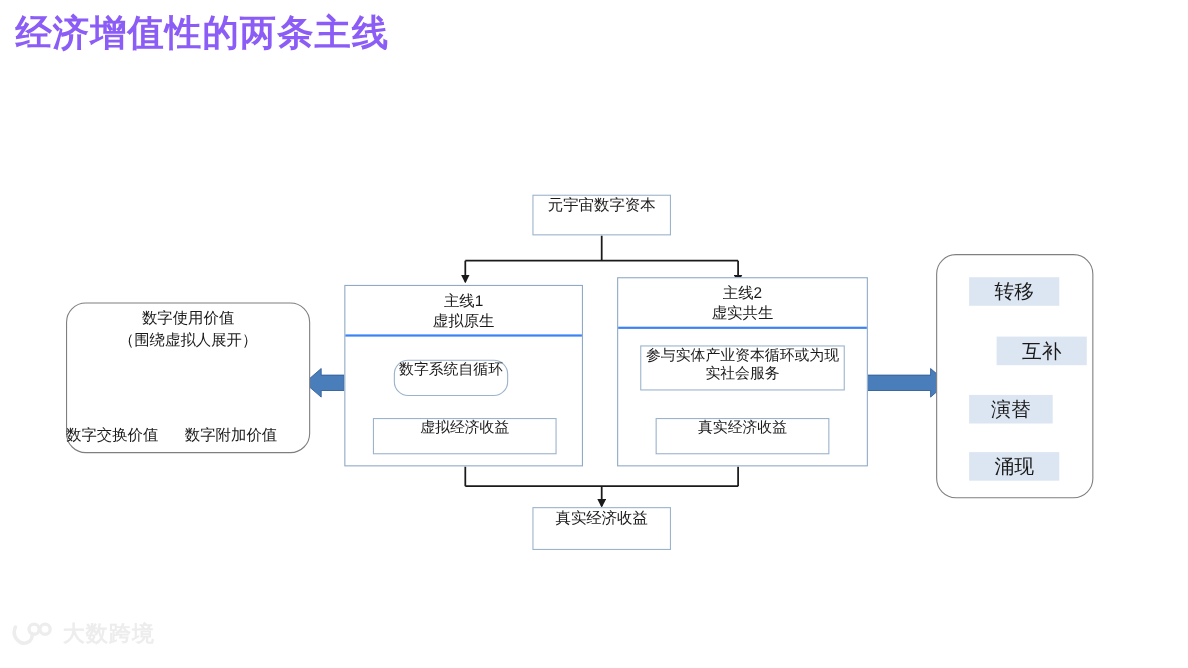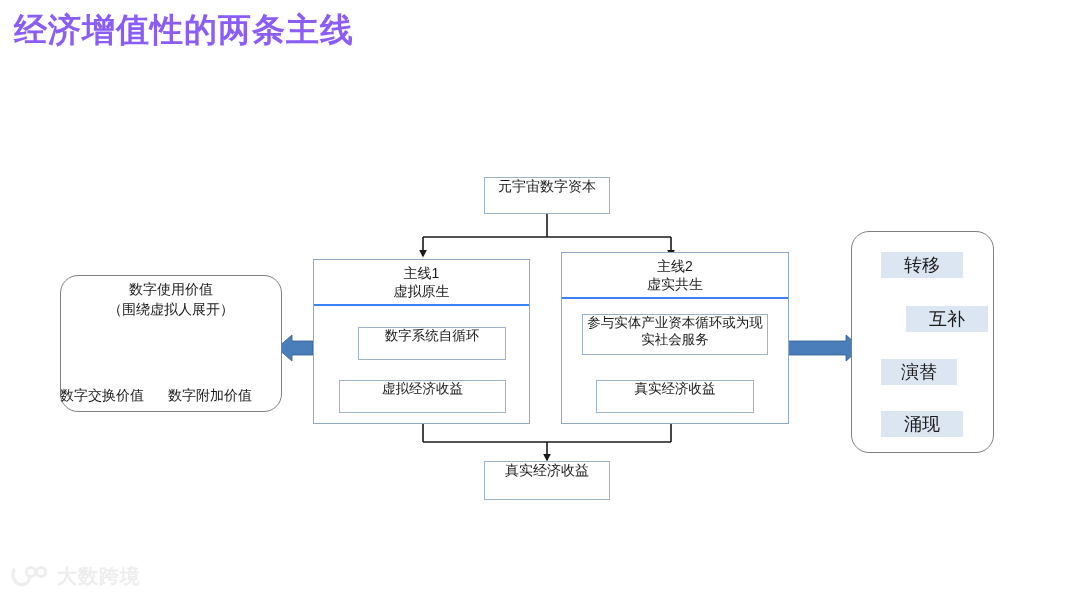--- a/index.html
+++ b/index.html
@@ -158,21 +158,21 @@
   <div class="pbox" style="left:484px; top:177px; width:126px; height:37px;">
     <span>元宇宙数字资本</span>
   </div>
 
   <div class="mainbox" style="left:313px; top:259px; width:217px; height:165px;">
     <div class="hdr">
       <span>主线1</span>
       <span>虚拟原生</span>
     </div>
   </div>
-  <div class="pbox small" style="left:358px; top:327px; width:148px; height:33px;">
+  <div class="pbox small" style="left:358px; top:327px; width:104px; height:33px;border-radius:13px;">
     <span>数字系统自循环</span>
   </div>
   <div class="pbox small" style="left:339px; top:380px; width:167px; height:33px;">
     <span>虚拟经济收益</span>
   </div>
 
   <div class="mainbox" style="left:561px; top:252px; width:228px; height:172px;">
     <div class="hdr">
       <span>主线2</span>
       <span>虚实共生</span>

